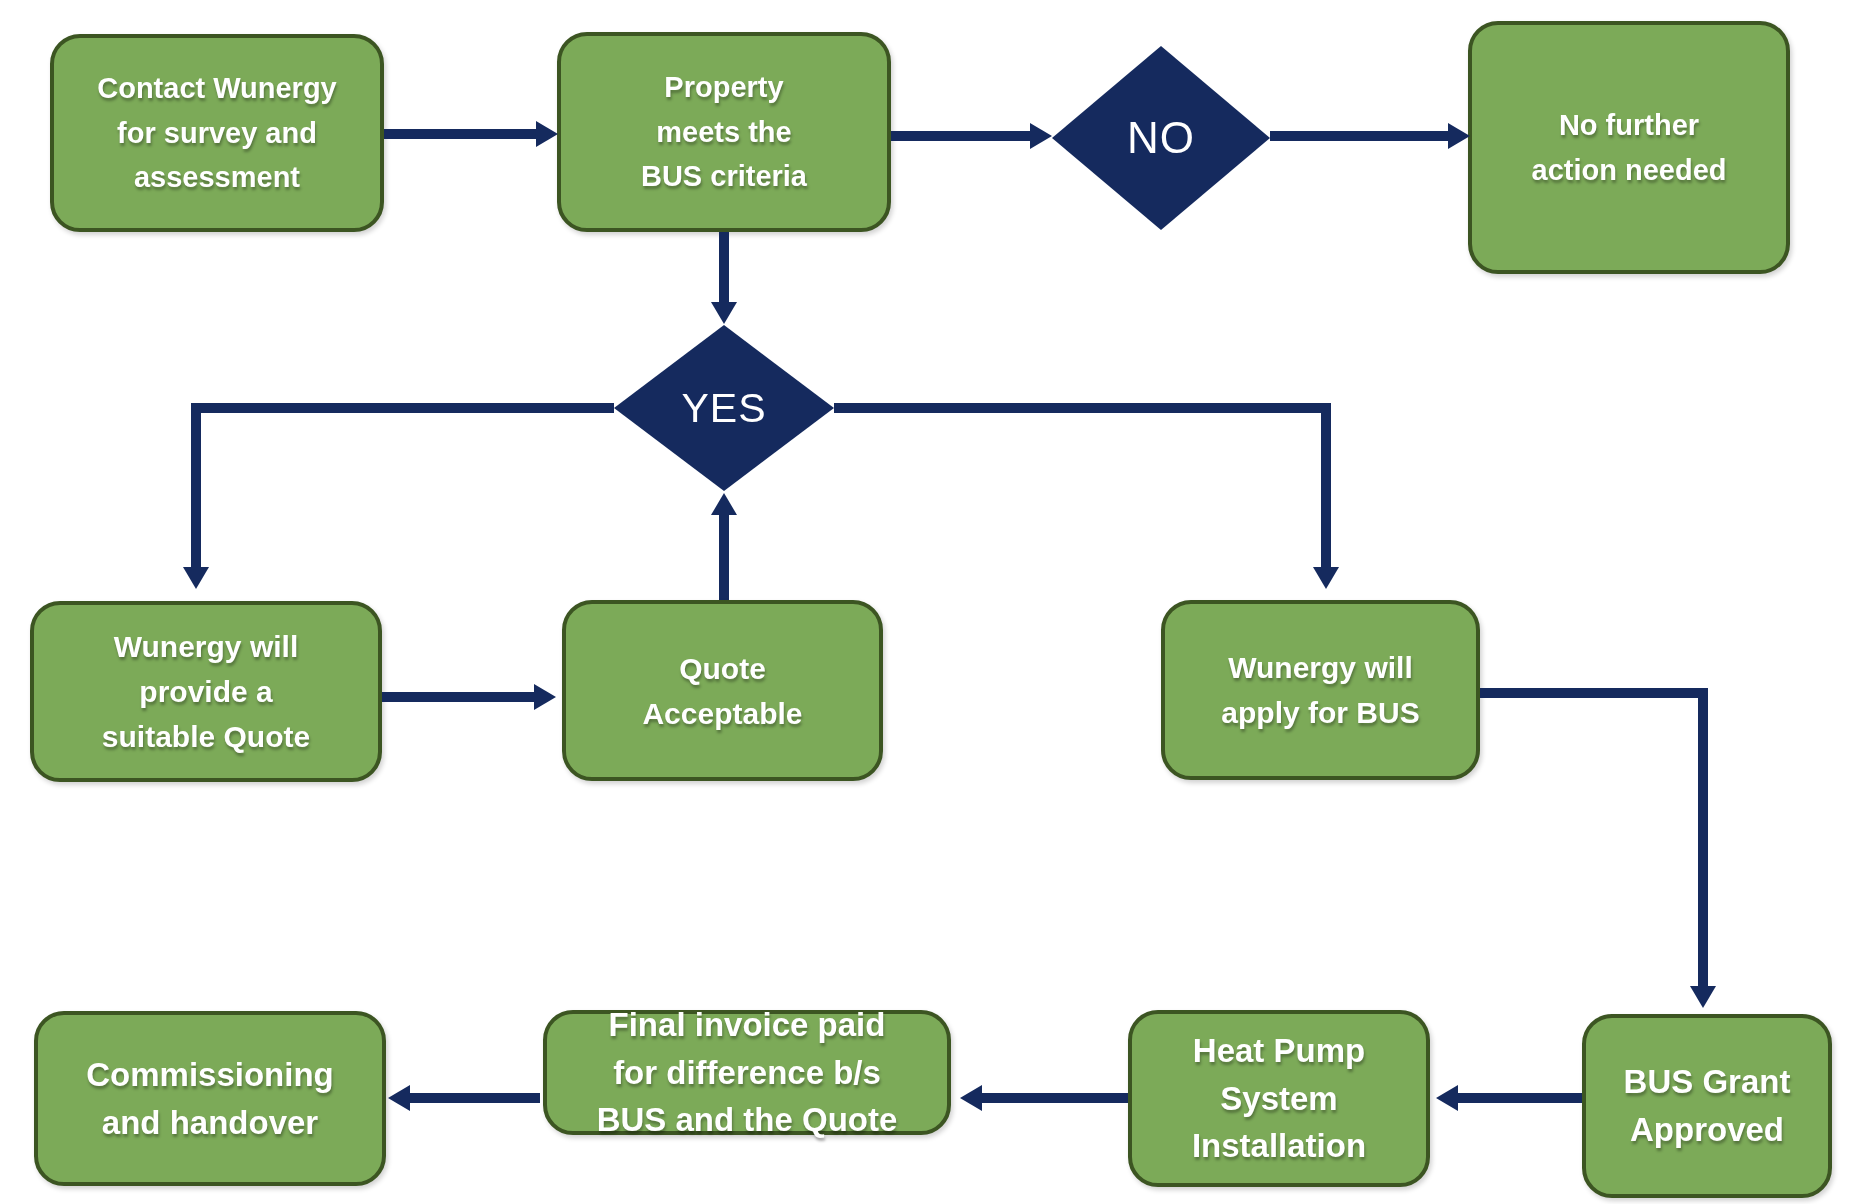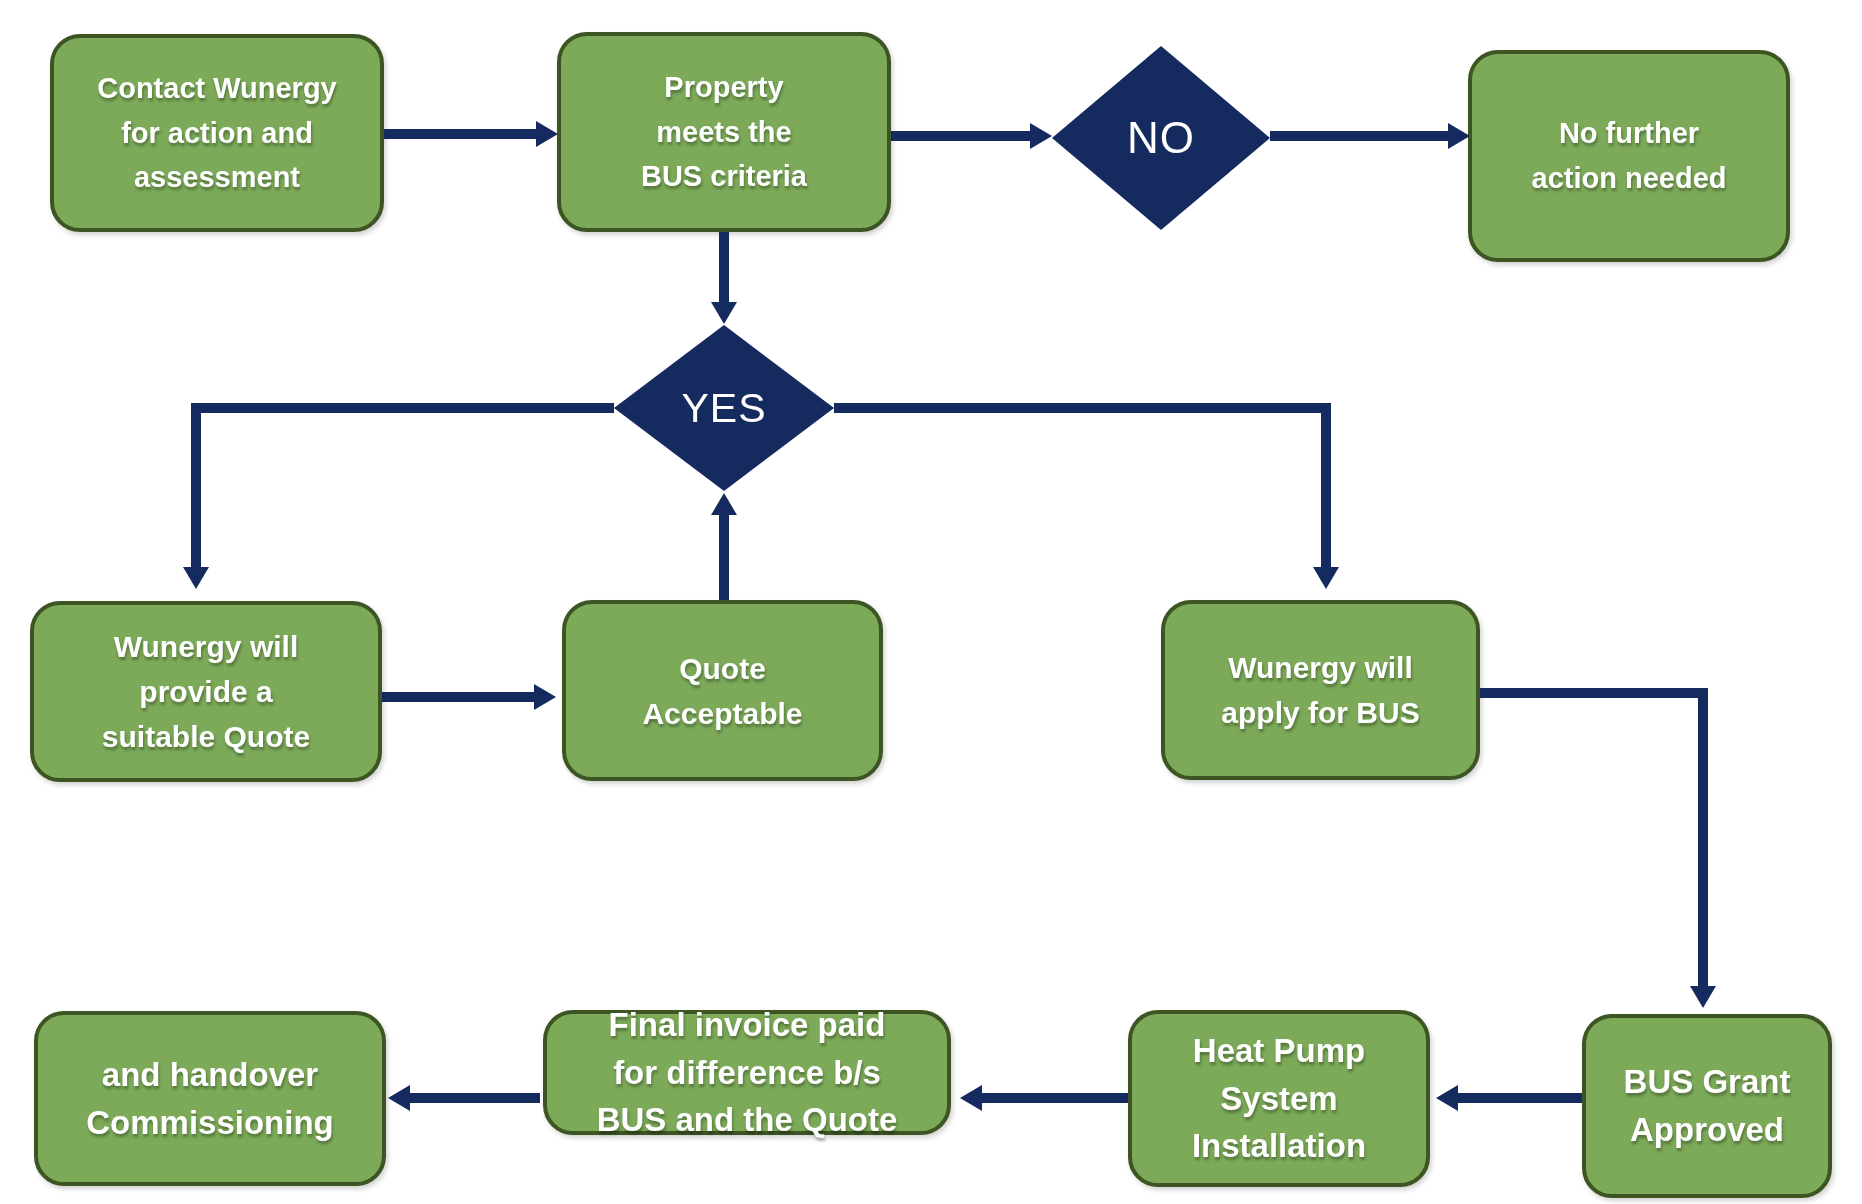--- a/index.html
+++ b/index.html
@@ -38,35 +38,35 @@
   .ah-d{border-left:13px solid transparent;border-right:13px solid transparent;border-top:22px solid var(--navy,#152A5E);}
   .ah-u{border-left:13px solid transparent;border-right:13px solid transparent;border-bottom:22px solid var(--navy,#152A5E);}
 </style>
 </head>
 <body>
 
 <div id="canvas">
 
   <div class="box r1" style="left:50px;top:34px;width:334px;height:198px">
     <span>Contact Wunergy</span>
-    <span>for action and</span>
+    <span>for survey and</span>
     <span>assessment</span>
   </div>
 
   <div class="box r1" style="left:557px;top:32px;width:334px;height:200px">
     <span>Property</span>
     <span>meets the</span>
     <span>BUS criteria</span>
   </div>
 
   <div class="diamond d-no" style="left:1052px;top:46px;width:218px;height:184px">
     <span>NO</span>
   </div>
 
-  <div class="box r1" style="left:1468px;top:50px;width:322px;height:212px">
+  <div class="box r1" style="left:1468px;top:21px;width:322px;height:253px">
     <span>No further</span>
     <span>action needed</span>
   </div>
 
   <div class="line" style="left:384px;top:129px;width:152px;height:10px"></div>
   <div class="ah ah-r" style="left:536px;top:121px"></div>
 
   <div class="line" style="left:891px;top:131px;width:139px;height:10px"></div>
   <div class="ah ah-r" style="left:1030px;top:123px"></div>
 
@@ -108,22 +108,22 @@
   </div>
 
   <div class="line" style="left:382px;top:692px;width:152px;height:10px"></div>
   <div class="ah ah-r" style="left:534px;top:684px"></div>
 
   <div class="line" style="left:1480px;top:688px;width:228px;height:10px"></div>
   <div class="line" style="left:1698px;top:688px;width:10px;height:298px"></div>
   <div class="ah ah-d" style="left:1690px;top:986px"></div>
 
   <div class="box r3" style="left:34px;top:1011px;width:352px;height:175px">
+    <span>Commissioning</span>
     <span>and handover</span>
-    <span>Commissioning</span>
   </div>
 
   <div class="box r3" style="left:543px;top:1010px;width:408px;height:125px">
     <span>Final invoice paid</span>
     <span>for difference b/s</span>
     <span>BUS and the Quote</span>
   </div>
 
   <div class="box r3" style="left:1128px;top:1010px;width:302px;height:177px">
     <span>Heat Pump</span>

